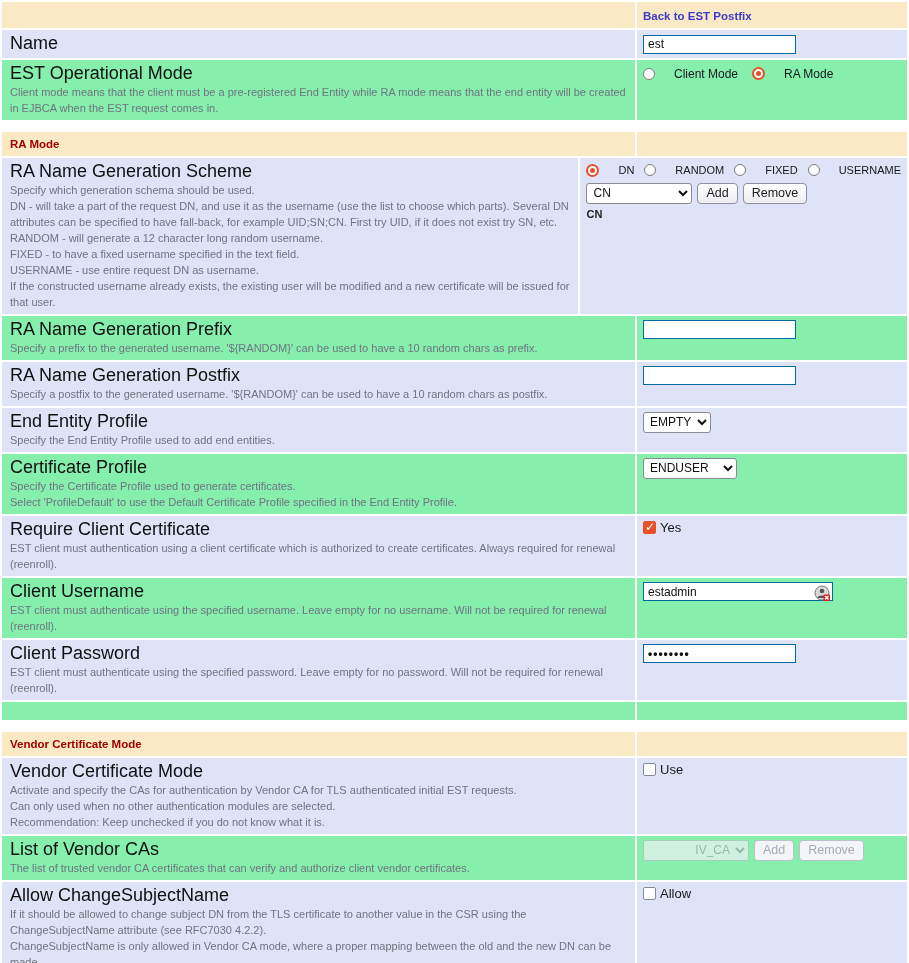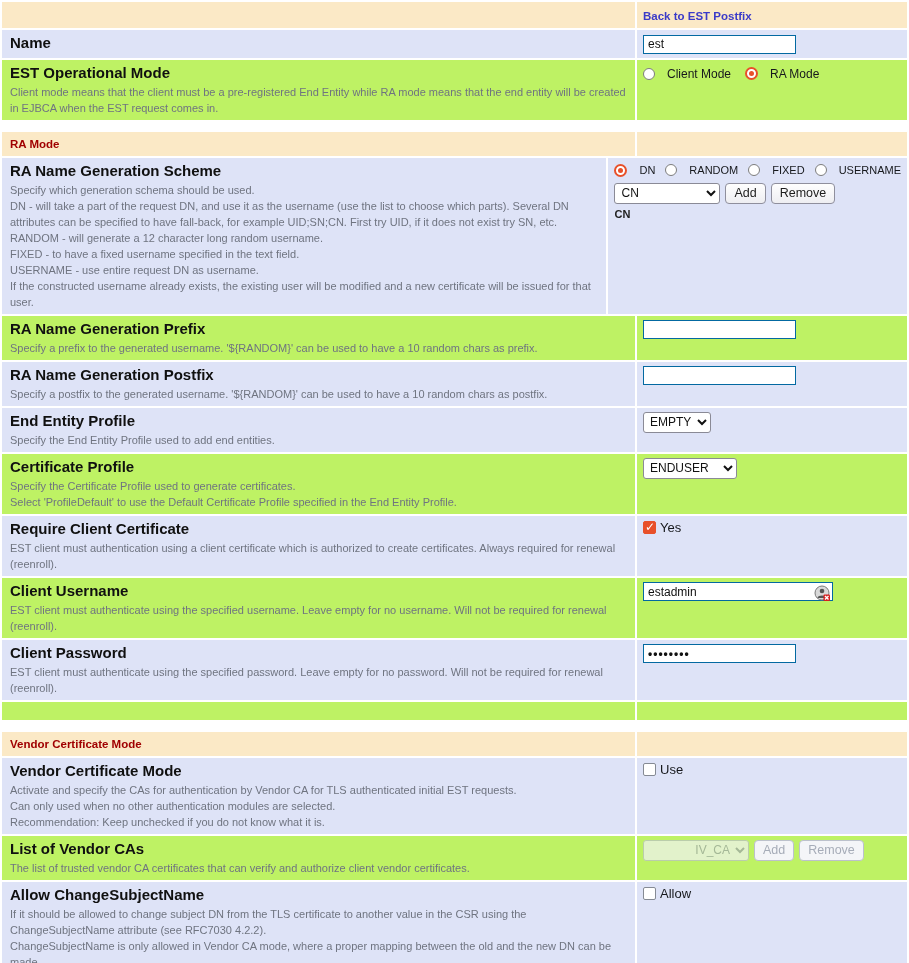--- a/index.html
+++ b/index.html
@@ -7,25 +7,25 @@
   body {
     width: 909px; height: 963px; overflow: hidden;
     font-family: "Liberation Sans", "DejaVu Sans", sans-serif;
     padding: 2px 2px 0 2px;
   }
   .form-table { width: 100%; }
   .row { display: flex; margin-bottom: 2px; }
   .cell-l { width: 633px; padding: 4px 8px; margin-right: 2px; }
   .cell-r { flex: 1; padding: 4px 6px; }
   .row-a .cell-l, .row-a .cell-r { background: #dee3f7; }
-  .row-b .cell-l, .row-b .cell-r { background: #bef264; }
+  .row-b .cell-l, .row-b .cell-r { background: #86efac; }
   .row-tan .cell-l, .row-tan .cell-r { background: #fbe9c6; }
   .section-gap { height: 10px; background: #ffffff; }
 
-  .label { font-size: 15px; font-weight: bold; color: #101010; line-height: 16px; padding-top: 1px; }
+  .label { font-size: 18px; font-weight: normal; color: #101010; line-height: 16px; padding-top: 1px; }
   .desc {
     font-size: 11px; color: #6f7480; line-height: 16px;
     margin-top: 3px; white-space: pre-line;
   }
   .section-title { font-size: 11.5px; font-weight: bold; color: #a00000; line-height: 14px; padding: 1px 0; }
   .back-link { font-size: 11.5px; font-weight: bold; color: #3b3bc8; text-decoration: none; cursor: pointer; line-height: 14px; display: inline-block; padding: 1px 0; }
 
   input.text {
     font-family: "Liberation Sans", sans-serif; font-size: 12px; color: #111;
     height: 19px; width: 153px; border: 1px solid #0369a1; background: #fff; padding: 1px 4px;
@@ -56,21 +56,21 @@
   .radio-item:last-child { margin-right: 0; }
   .radio {
     width: 12px; height: 12px; border-radius: 50%;
     border: 1px solid #7d7d7d; background: #fff; display: inline-block; position: relative; cursor: pointer;
   }
   .radio.checked { border: 2px solid #e8502a; width: 13px; height: 13px; }
   .radio.checked::after {
     content: ""; position: absolute; left: 2px; top: 2px; width: 5px; height: 5px;
     border-radius: 50%; background: #e8502a;
   }
-  .radio-label { font-size: 12px; color: #16181c; margin-left: 12px; text-align: right; }
+  .radio-label { font-size: 12px; color: #16181c; margin-left: 19px; text-align: right; }
   .radio-label.small { font-size: 11px; }
 
   .cb-item { display: flex; align-items: flex-start; }
   .cb {
     width: 13px; height: 13px; border: 1px solid #858a94; border-radius: 2px;
     background: #fff; display: inline-block; position: relative; cursor: pointer; flex: 0 0 auto; margin-top: 1px;
   }
   .cb.checked { background: #e8502a; border-color: #e8502a; }
   .cb.checked::after {
     content: "✓"; position: absolute; left: 1px; top: -2px;

